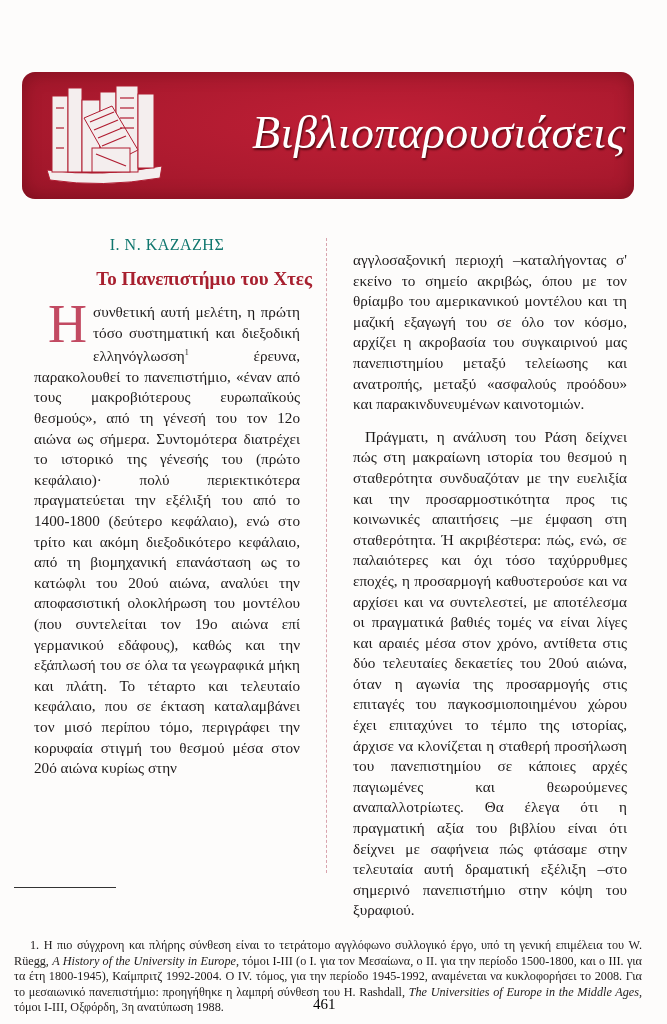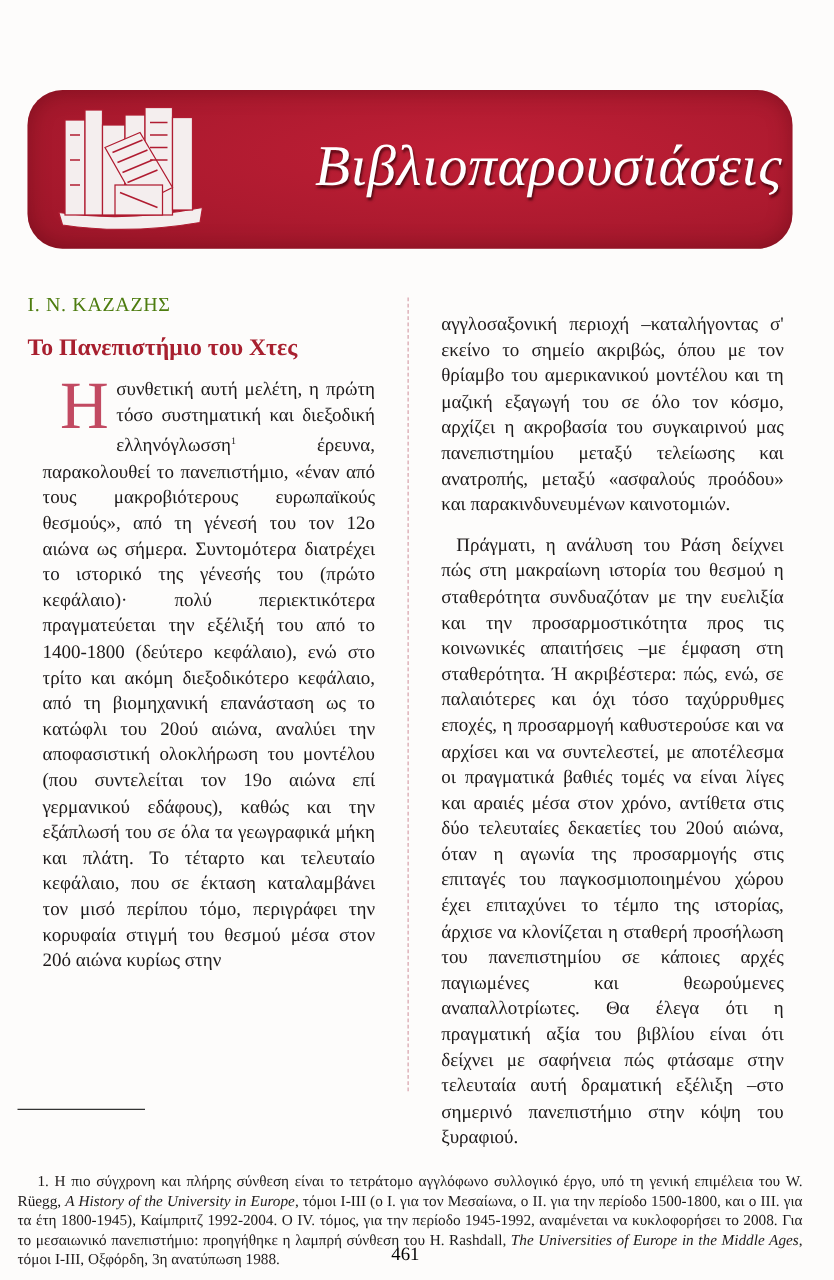--- a/index.html
+++ b/index.html
@@ -2,44 +2,44 @@
 <html><head>
   <meta charset="utf-8">
   <style>
     html, body { margin: 0; padding: 0; }
     body {
       width: 667px; height: 1024px; background: #fdfcfb; position: relative; overflow: hidden;
       font-family: "Liberation Serif", "DejaVu Serif", serif; color: #1d1a1a;
     }
     .banner {
       position: absolute; left: 22px; top: 72px; width: 612px; height: 127px;
-      border-radius: 28px;
+      border-radius: 13px;
       background: radial-gradient(ellipse at 60% 40%, #c01f36 0%, #ad1a2f 55%, #9a1528 100%);
       box-shadow: inset 0 0 18px rgba(60,0,10,0.35);
     }
     .banner-books {
       position: absolute; left: 20px; top: 6px; width: 125px; height: 110px;
     }
     .banner-title {
       position: absolute; left: 230px; top: 34px;
       font-family: "Liberation Serif", "DejaVu Serif", serif; font-style: italic;
       font-size: 46px; color: #ffffff; letter-spacing: 0.5px;
       text-shadow: 1px 2px 2px rgba(40,0,5,0.7);
     }
     .col-left { position: absolute; left: 22px; top: 236px; width: 290px; }
     .col-divider {
       position: absolute; left: 326px; top: 238px; width: 0; height: 635px;
       border-left: 1px dashed #d8a3ad;
     }
     .col-right { position: absolute; left: 341px; top: 238px; width: 298px; }
     .author {
-      color: #4d7c0f; font-size: 16px; letter-spacing: 0.5px; margin: 0 0 14px 0;
+      text-align: center; color: #0f766e; font-size: 16px; letter-spacing: 0.5px; margin: 0 0 14px 0;
     }
     .article-title {
-      text-align: left; color: #a8202f; font-weight: bold; font-size: 19px; line-height: 22px; margin: 0 0 3px 0;
+      text-align: right; color: #a8202f; font-weight: bold; font-size: 19px; line-height: 22px; margin: 0 0 3px 0;
     }
     .book-ref {
       font-style: italic; font-size: 14.5px; line-height: 20px; text-align: justify; text-indent: 14px; margin: 0 0 22px 0;
     }
     .body-text {
       font-size: 15.2px; line-height: 20.6px; text-align: justify; margin: 12px; hyphens: manual;
     }
     .body-text.indent { text-indent: 12px; }
     .dropcap {
       float: left; color: #c24a62; font-size: 54px; line-height: 40px; margin: 2px 6px 0 14px; font-weight: normal;

